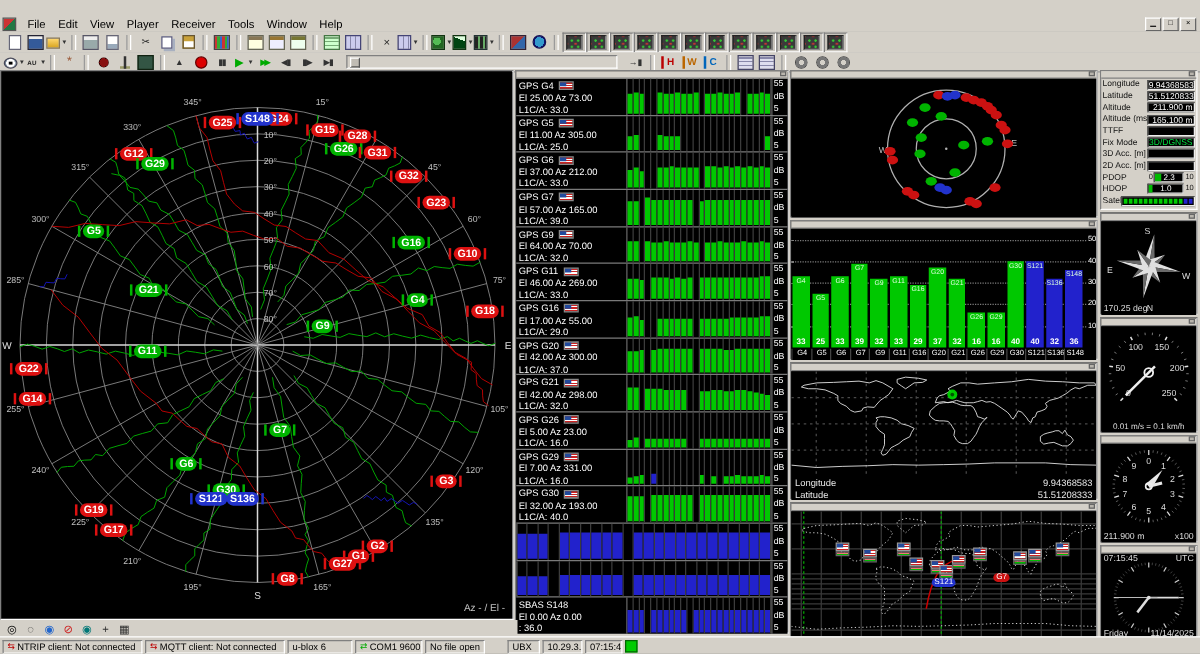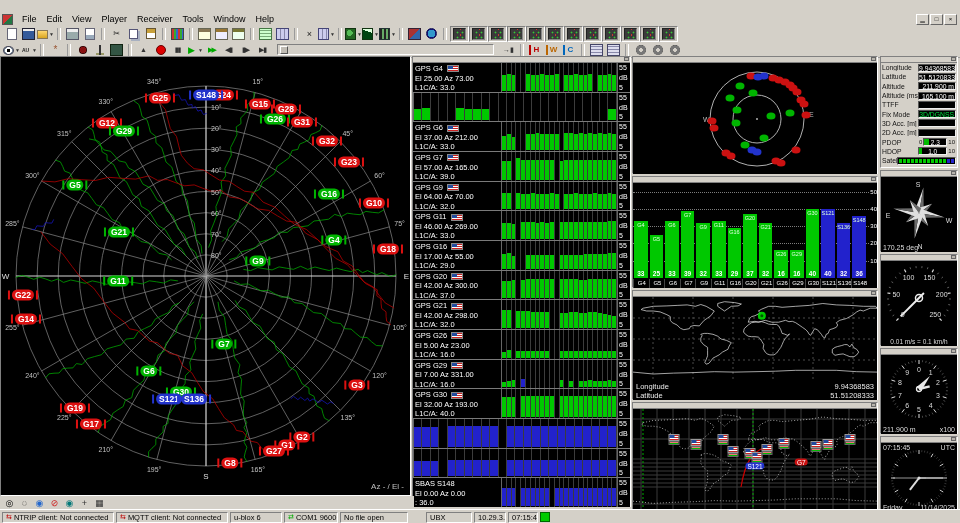--- a/index.html
+++ b/index.html
@@ -438,21 +438,21 @@
         <text x="11.380168120356302" y="169.11972240919965" fill="#c0c0c0" font-size="7" text-anchor="middle" font-family="&quot;Liberation Sans&quot;,sans-serif">285°</text>
         <text x="31.405207811409298" y="120.77499999999998" fill="#c0c0c0" font-size="7" text-anchor="middle" font-family="&quot;Liberation Sans&quot;,sans-serif">300°</text>
         <text x="63.260445711156535" y="79.26044571115659" fill="#c0c0c0" font-size="7" text-anchor="middle" font-family="&quot;Liberation Sans&quot;,sans-serif">315°</text>
         <text x="104.77499999999992" y="47.405207811409326" fill="#c0c0c0" font-size="7" text-anchor="middle" font-family="&quot;Liberation Sans&quot;,sans-serif">330°</text>
         <text x="153.11972240919974" y="27.380168120356274" fill="#c0c0c0" font-size="7" text-anchor="middle" font-family="&quot;Liberation Sans&quot;,sans-serif">345°</text>
         <text x="405.45" y="222" fill="#e0e0e0" font-size="8" text-anchor="middle" font-family="&quot;Liberation Sans&quot;,sans-serif">E</text>
         <text x="205.00000000000003" y="422.45" fill="#e0e0e0" font-size="8" text-anchor="middle" font-family="&quot;Liberation Sans&quot;,sans-serif">S</text>
         <text x="4.550000000000011" y="222.00000000000003" fill="#e0e0e0" font-size="8" text-anchor="middle" font-family="&quot;Liberation Sans&quot;,sans-serif">W</text>
       </svg>
     <div id="skysats">
-        <div class="satw sat-u" style="left: 159px; top: 41px;">
+        <div class="satw sat-u" style="left: 177px; top: 41px;">
           <i class="wk"></i>
           <b class="pill"><i>G25</i></b>
           <i class="wk"></i>
         </div>
         <div class="satw sat-u" style="left: 222px; top: 38px;">
           <i class="wk"></i>
           <b class="pill"><i>G24</i></b>
           <i class="wk"></i>
         </div>
         <div class="satw sat-s" style="left: 205px; top: 38px;">
@@ -694,20 +694,28 @@
               <div class="bar bar-g" style="height: 56%;"></div>
             </div>
           </div>
           <div class="sscale">
             <span>55</span>
             <span>dB</span>
             <span>5</span>
           </div>
         </div>
         <div class="srow">
+          <div class="smeta">
+            <div class="l1">
+              <span>GPS G5</span>
+              <span class="flag"></span>
+            </div>
+            <div>El 11.00 Az 305.00</div>
+            <div>L1C/A: 25.0</div>
+          </div>
           <div class="shist">
             <div class="slot">
               <div class="bar bar-g" style="height: 40%;"></div>
             </div>
             <div class="slot">
               <div class="bar bar-g" style="height: 42%;"></div>
             </div>
             <div class="slot"></div>
             <div class="slot"></div>
             <div class="slot"></div>
@@ -2421,24 +2429,24 @@
           <span class="sico" style="color: rgb(187, 0, 0);">⇆</span>
           <span>MQTT client: Not connected</span>
         </span>
         <span class="sseg" style="width: 52px;">
           <span>u-blox 6</span>
         </span>
         <span class="sseg" style="width: 54px;">
           <span class="sico" style="color: rgb(0, 170, 0);">⇄</span>
           <span>COM1 9600</span>
         </span>
-        <span class="sseg" style="width: 68px;">
+        <span class="sseg" style="width: 48px;">
           <span>No file open</span>
         </span>
-        <span class="sseg" style="width: 46px; margin-left: 18px;">
+        <span class="sseg" style="width: 26px; margin-left: 18px;">
           <span>UBX</span>
         </span>
         <span class="sseg" style="width: 32px;">
           <span>10.29.3.</span>
         </span>
         <span class="sseg" style="width: 30px;">
           <span>07:15:4</span>
         </span>
       </span>
     <span class="led"></span>

